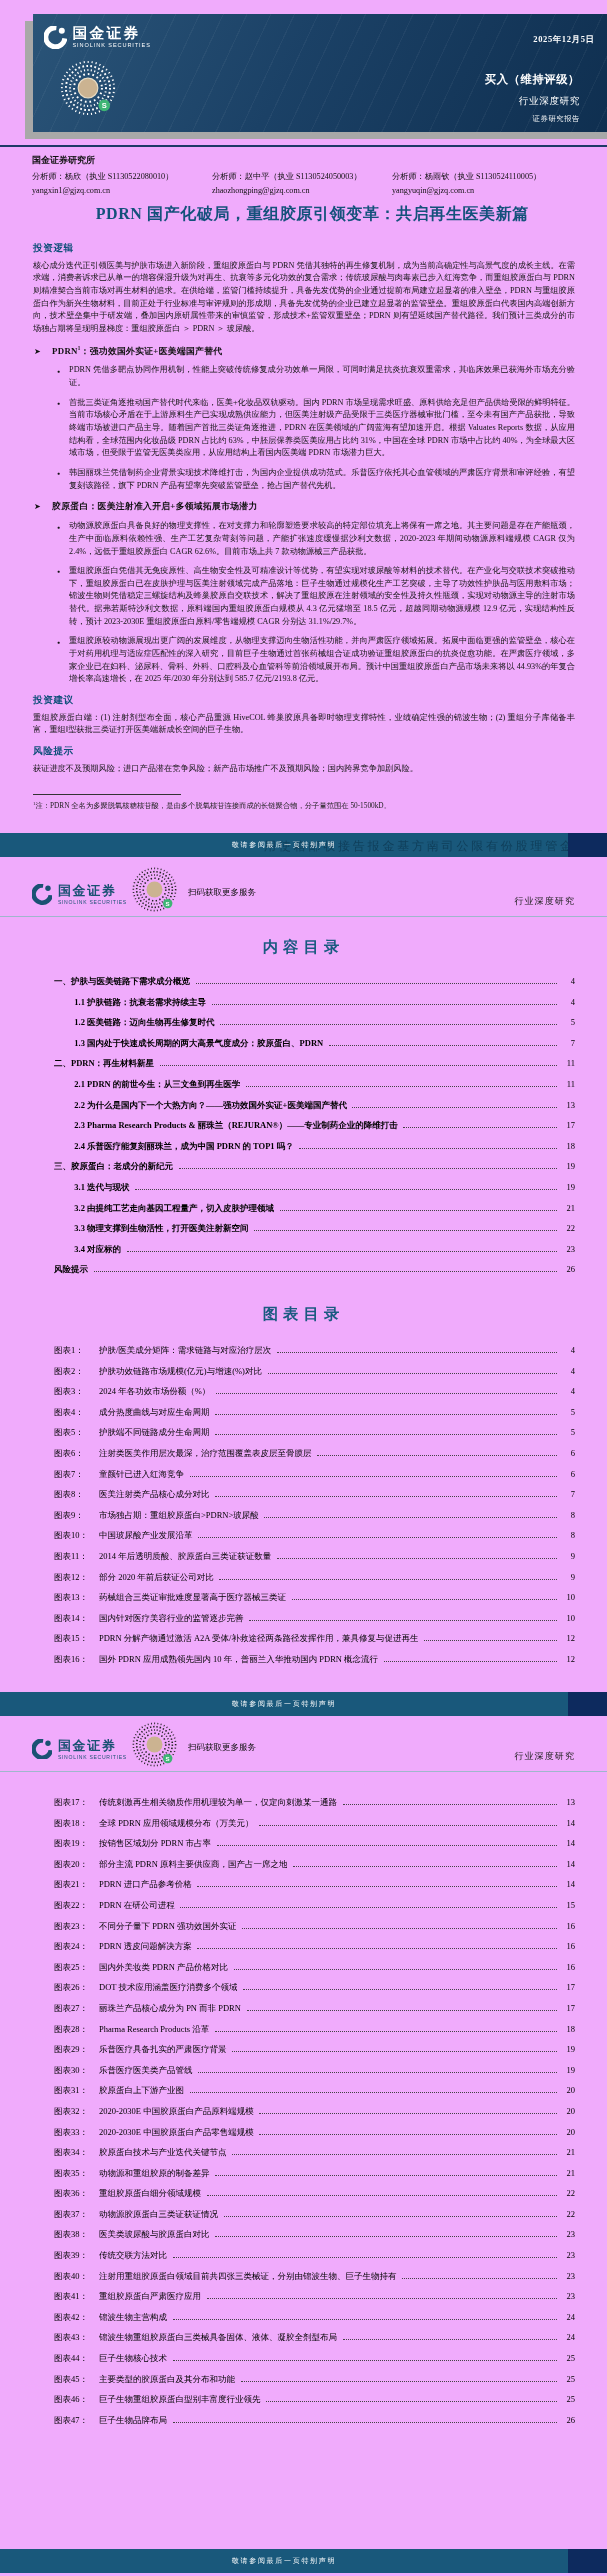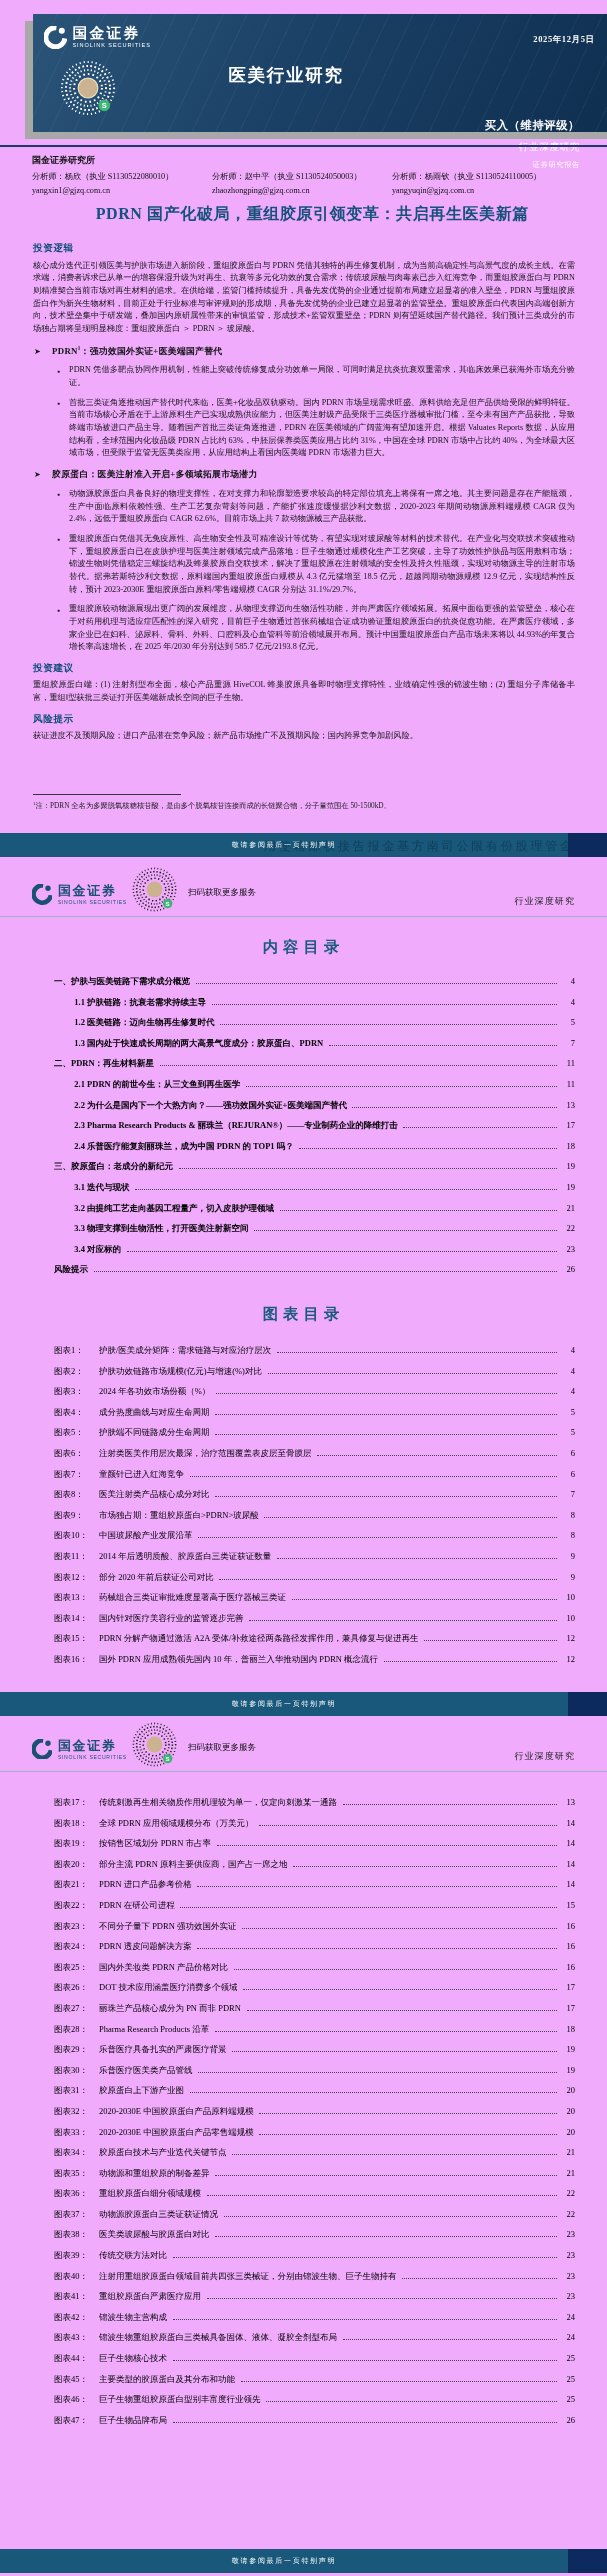--- a/index.html
+++ b/index.html
@@ -17,21 +17,21 @@
   .brand { display:flex; align-items:center; gap:5.6px; }
   .brand-light { position:absolute; left:11.3px; top:12.4px; color:#ffffff; }
   .logo-mark { width:22.6px; height:22.6px; display:inline-block; }
   .logo-mark svg { width:100%; height:100%; }
   .brand-text { display:flex; flex-direction:column; line-height:1; }
   .brand-cn { font-size:14.7px; font-weight:bold; letter-spacing:2.3px; font-family:"Liberation Sans", sans-serif; }
   .brand-en { font-size:5.6px; letter-spacing:0.9px; margin-top:2.8px; font-family:"Liberation Sans", sans-serif; }
   .banner-qr { position:absolute; left:26px; top:45px; width:58px; height:58px; }
   .banner-date { position:absolute; right:12.4px; top:20.3px; font-size:8.5px; font-weight:bold; letter-spacing:0.6px; }
   .banner-title { position:absolute; left:0; right:68px; top:49px; text-align:center; font-size:17.5px; font-weight:bold; letter-spacing:1.7px; }
-  .banner-right { position:absolute; right:27px; top:58px; text-align:right;margin-top:46px; }
+  .banner-right { position:absolute; right:27px; top:58px; text-align:right; }
   .rating { font-size:11.3px; font-weight:bold; letter-spacing:0.6px; }
   .rtype  { font-size:9.6px; margin-top:8.5px; letter-spacing:0.6px; }
   .rtag   { font-size:7.3px; margin-top:6.2px; letter-spacing:0.6px; opacity:.96; }
   .navy-rule { position:absolute; left:0; right:0; top:145px; height:1.7px; background:#1e3a66; }
 
   
   .analysts { position:absolute; left:32px; right:22.6px; top:154px; }
   .institute { font-size:9px; font-weight:bold; color:#111; }
   .arow { display:flex; margin-top:4px; }
   .acol { width:180px; }
@@ -116,21 +116,20 @@
             <circle cx="50" cy="50" r="31" stroke-dasharray="2 4"></circle>
             <circle cx="50" cy="50" r="24" stroke-dasharray="3 5"></circle>
           </g>
           <circle cx="50" cy="50" r="17" fill="#cbb391"></circle>
           <circle cx="50" cy="50" r="17" fill="none" stroke="#e9dcc4" stroke-width="2"></circle>
           <circle cx="78" cy="80" r="10" fill="#3eb575"></circle>
           <text x="78" y="84.5" font-size="13" fill="#ffffff" text-anchor="middle" font-family="Liberation Sans, sans-serif" font-weight="bold">S</text>
         </svg>
       </div>
       <div class="banner-date">2025年12月5日</div>
-      <div class="banner-title">医美行业研究</div>
       <div class="banner-right">
         <div class="rating">买入（维持评级）</div>
         <div class="rtype">行业深度研究</div>
         <div class="rtag">证券研究报告</div>
       </div>
     </div>
     <div class="navy-rule"></div>
 
     <div class="analysts">
       <div class="institute">国金证券研究所</div>
@@ -168,20 +167,24 @@
           <div class="bullet">
             <span class="bdot">●</span>
             <span class="btext">PDRN 凭借多靶点协同作用机制，性能上突破传统修复成分功效单一局限，可同时满足抗炎抗衰双重需求，其临床效果已获海外市场充分验证。</span>
           </div>
 
           <div class="bullet">
             <span class="bdot">●</span>
             <span class="btext">首批三类证角逐推动国产替代时代来临，医美+化妆品双轨驱动。国内 PDRN 市场呈现需求旺盛、原料供给充足但产品供给受限的鲜明特征。当前市场核心矛盾在于上游原料生产已实现成熟供应能力，但医美注射级产品受限于三类医疗器械审批门槛，至今未有国产产品获批，导致终端市场被进口产品主导。随着国产首批三类证角逐推进，PDRN 在医美领域的广阔蓝海有望加速开启。根据 Valuates Reports 数据，从应用结构看，全球范围内化妆品级 PDRN 占比约 63%，中胚层保养类医美应用占比约 31%，中国在全球 PDRN 市场中占比约 40%，为全球最大区域市场，但受限于监管无医美类应用，从应用结构上看国内医美端 PDRN 市场潜力巨大。</span>
           </div>
 
+          <div class="bullet">
+            <span class="bdot">●</span>
+            <span class="btext">韩国丽珠兰凭借制药企业背景实现技术降维打击，为国内企业提供成功范式。乐普医疗依托其心血管领域的严肃医疗背景和审评经验，有望复刻该路径，旗下 PDRN 产品有望率先突破监管壁垒，抢占国产替代先机。</span>
+          </div>
         </div>
 
       <div class="arrow-h">
         <span class="arr">➤</span>
         <span class="arrow-h-text">胶原蛋白：医美注射准入开启+多领域拓展市场潜力</span>
       </div>
       <div>
 
           <div class="bullet">
             <span class="bdot">●</span>

